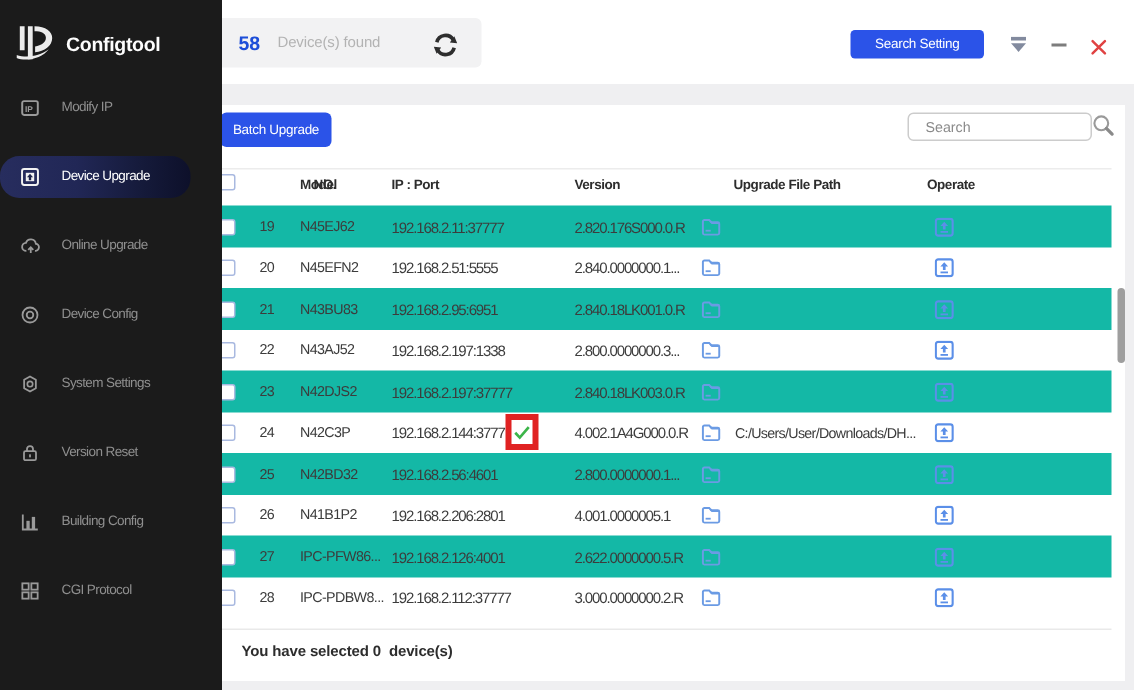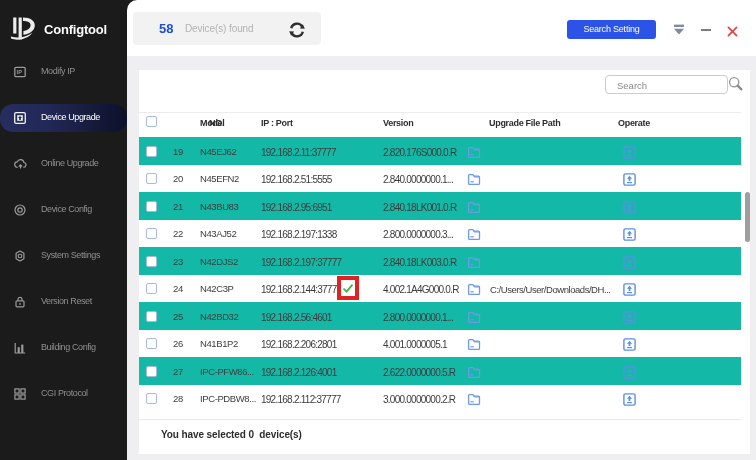--- a/index.html
+++ b/index.html
@@ -1,21 +1,21 @@
 <!DOCTYPE html>
 <html><head>
 <meta charset="utf-8">
 <style>
   * { margin:0; padding:0; box-sizing:border-box; }
   html,body { width:756px; height:460px; overflow:hidden; }
   body { font-family:"Liberation Sans", sans-serif; }
   #app { position:relative; width:756px; height:460px; background:#efeff1; }
 
   
-  #sidebar { position:absolute; left:0; top:0; width:127px; height:460px; background:#1b1b1b; z-index:5; }
+  #sidebar { position:absolute; left:0; top:0; width:148px; height:460px; background:#1b1b1b; z-index:5; }
   #logo { position:absolute; left:11px; top:16px; }
   #logoname { position:absolute; left:44px; top:21.5px; color:#fdfdfd; font-size:13px; font-weight:bold; letter-spacing:-0.2px; }
   .mitem { position:absolute; left:0; width:127px; height:28px;padding-left:20px; }
   .mitem .micon { position:absolute; left:14px; top:8px; }
   .mitem .mtxt { position:absolute; left:41px; top:8px; font-size:9px; letter-spacing:-0.4px; color:#8f8f8f; white-space:nowrap; }
   .mitem.active { background:linear-gradient(90deg, #272d5e 0%, #212756 40%, #151a3a 75%, #0d102a 100%); }
   .mitem.active .mtxt { color:#ffffff; }
 
   
   #topwrap { position:absolute; left:127px; top:0; width:629px; height:56px; background:#1b1b1b; z-index:1; }
@@ -163,20 +163,21 @@
         <rect x="0.9" y="0.9" width="4.2" height="4.2" fill="none" stroke="#9a9a9a" stroke-width="1.2"></rect>
         <rect x="6.9" y="0.9" width="4.2" height="4.2" fill="none" stroke="#9a9a9a" stroke-width="1.2"></rect>
         <rect x="0.9" y="6.9" width="4.2" height="4.2" fill="none" stroke="#9a9a9a" stroke-width="1.2"></rect>
         <rect x="6.9" y="6.9" width="4.2" height="4.2" fill="none" stroke="#9a9a9a" stroke-width="1.2"></rect>
       </svg>
       <span class="mtxt">CGI Protocol</span>
     </div>
   </div>
 
   <div id="panel">
+    <div id="batchbtn">Batch Upgrade</div>
     <div id="searchbox">
         <span>Search</span>
       </div>
     <svg id="mag" width="15" height="15" viewBox="0 0 15 15">
       <circle cx="6.2" cy="6.2" r="4.6" fill="none" stroke="#9a9a9a" stroke-width="1.4"></circle>
       <path d="M9.6,9.6 L13.4,13.4" stroke="#8a8a8a" stroke-width="2.2" stroke-linecap="round"></path>
     </svg>
 
     <div id="tbl">
         <div class="hrow">

